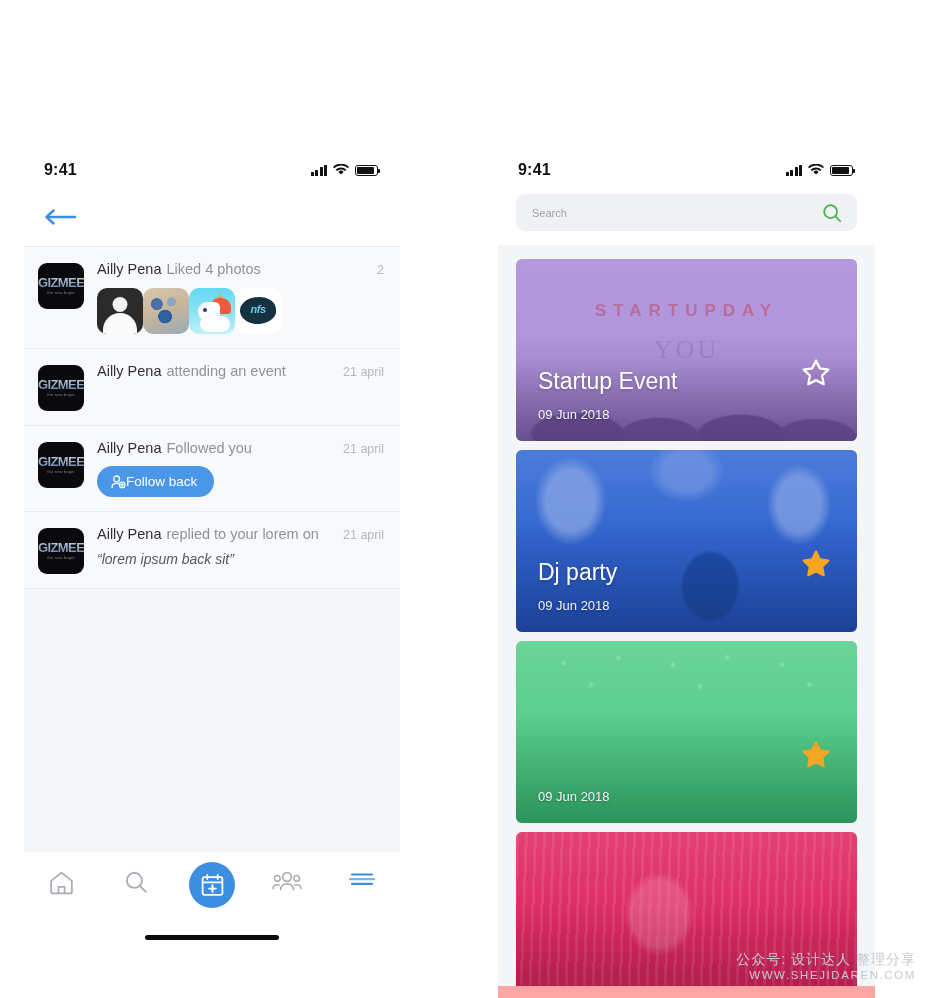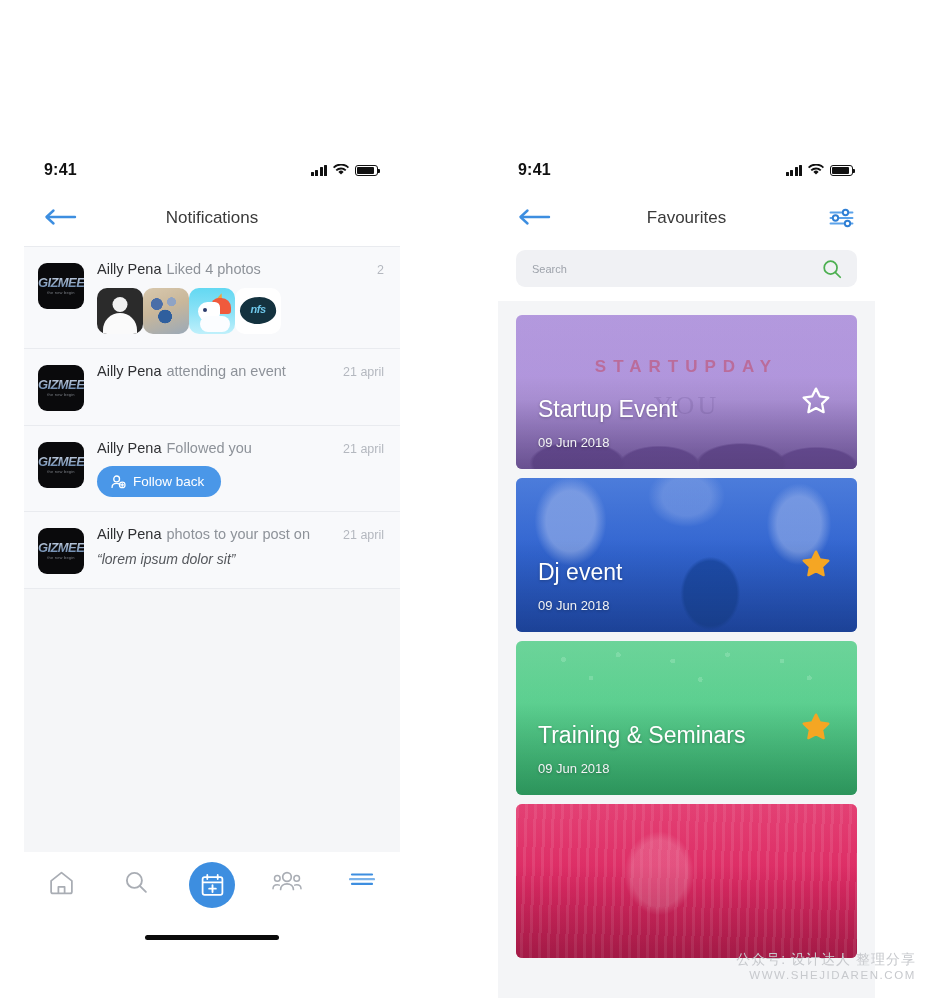--- a/index.html
+++ b/index.html
@@ -45,21 +45,21 @@
 
   
   .notif-wrap{background:#f5f6f8;height:calc(100% - 96px);overflow:hidden;}
   .notif-row{background:#f8f9fb;display:flex;padding:14px 16px 14px 14px;
     border-bottom:1px solid #e9ebef;position:relative;}
   .notif-row:first-child{border-top:1px solid #e9ebef;}
   .avatar{width:46px;height:46px;border-radius:9px;flex:0 0 46px;
     background:#0a0a0c;position:relative;overflow:hidden;margin-top:2px;}
   .avatar .logo{position:absolute;left:0;right:0;top:12px;text-align:center;
     font-family:"Liberation Sans", sans-serif;font-weight:bold;font-size:13px;
-    font-style:italic;letter-spacing:-.6px;
+    letter-spacing:-.6px;
     background:linear-gradient(180deg,#cfd8e6 0%,#5d7fa8 100%);
     -webkit-background-clip:text;background-clip:text;color:transparent;}
   .avatar .sub{position:absolute;left:0;right:0;top:27px;text-align:center;
     font-size:4px;color:#7b7f86;letter-spacing:.2px;}
   .notif-body{flex:1;padding-left:13px;min-width:0;}
   .notif-line{display:flex;align-items:baseline;gap:5px;}
   .n-name{font-size:14.5px;color:#2f3033;font-weight:normal;white-space:nowrap;}
   .n-action{font-size:14.5px;color:#8d9299;white-space:nowrap;}
   .n-meta{margin-left:auto;font-size:12.5px;color:#b4b8bf;padding-left:6px;
     white-space:nowrap;}
@@ -95,21 +95,21 @@
   .th-pony .body{position:absolute;left:11px;top:28px;width:30px;height:16px;
     border-radius:10px;background:#fbfdff;}
   .th-nfs{background:#ffffff;}
   .th-nfs .blob{position:absolute;left:5px;top:9px;width:36px;height:27px;
     border-radius:48% 52% 45% 55%;background:#14323f;transform:rotate(-8deg);}
   .th-nfs .txt{position:absolute;left:0;right:0;top:15px;text-align:center;
     font-size:11px;font-weight:bold;font-style:italic;color:#6ec6e8;
     letter-spacing:-.5px;}
 
   
-  .follow-btn{margin-top:10px;display:inline-flex;align-items:center;gap:7px;
+  .follow-btn{margin-top:10px;display:inline-flex;align-items:center;
     background:#4a97e8;color:#fff;border:none;border-radius:18px;
     padding:8px 17px 8px 14px;font-size:13.5px;cursor:pointer;
     font-family:"Liberation Sans", sans-serif;}
   .follow-btn svg{display:block;}
 
   
   .tabbar{position:absolute;left:0;right:0;bottom:0;height:80px;background:#fff;
     display:flex;align-items:flex-start;padding-top:18px;}
   .tabitem{flex:1;display:flex;align-items:center;justify-content:center;
     cursor:pointer;}
@@ -121,21 +121,21 @@
   
   .search-wrap{padding:4px 18px 14px;background:#fff;}
   .searchbox{background:#f0f1f4;border-radius:9px;height:37px;display:flex;
     align-items:center;padding:0 14px;}
   .searchbox input{flex:1;border:none;background:transparent;outline:none;
     font-size:11px;color:#55585d;font-family:"Liberation Sans", sans-serif;}
   .searchbox input::placeholder{color:#9ea3ab;}
 
   .cards{background:#f4f5f7;padding:14px 18px 0;height:calc(100% - 107px);
     overflow:hidden;box-sizing:border-box;}
-  .card{position:relative;height:154px;border-radius:6px;overflow:hidden;
+  .card{position:relative;height:182px;border-radius:6px;overflow:hidden;
     margin-bottom:9px;cursor:pointer;}
   .card-img{position:absolute;inset:0;}
   .card-shade{position:absolute;inset:0;
     background:linear-gradient(180deg,rgba(0,0,0,.02) 40%,rgba(0,0,0,.22) 100%);}
   .card-text{position:absolute;left:22px;bottom:19px;}
   .card-title{font-size:23px;color:#fff;line-height:1.15;
     text-shadow:0 1px 3px rgba(0,0,0,.25);}
   .card-date{font-size:13px;color:#f2f3f5;margin-top:13px;
     text-shadow:0 1px 3px rgba(0,0,0,.3);}
   .card-star{position:absolute;right:26px;bottom:50px;cursor:pointer;}
@@ -214,21 +214,20 @@
     </div>
   </div>
 
   <div class="navbar">
     <div class="back-arrow">
       <svg width="34" height="18" viewBox="0 0 34 18">
         <path d="M9.5 2.5 2.5 9l7 6.5" fill="none" stroke="#3d8ee0" stroke-width="2.4" stroke-linecap="round" stroke-linejoin="round"></path>
         <path d="M3 9h28" stroke="#3d8ee0" stroke-width="2.4" stroke-linecap="round"></path>
       </svg>
     </div>
-    <div class="nav-title">Notifications</div>
   </div>
 
   <div class="notif-wrap">
 
     <div class="notif-row">
       <div class="avatar">
         <div class="logo">GIZMEE</div>
         <div class="sub">the new begin</div>
       </div>
       <div class="notif-body">
@@ -293,24 +292,24 @@
     </div>
 
     <div class="notif-row">
       <div class="avatar">
         <div class="logo">GIZMEE</div>
         <div class="sub">the new begin</div>
       </div>
       <div class="notif-body">
         <div class="notif-line">
           <span class="n-name">Ailly Pena</span>
-          <span class="n-action">photos to your post on</span>
+          <span class="n-action">replied to your lorem on</span>
           <span class="n-meta">21 april</span>
         </div>
-        <div class="n-quote">“lorem ipsum dolor sit”</div>
+        <div class="n-quote">“lorem ipsum back sit”</div>
       </div>
     </div>
 
   </div>
 
   <div class="tabbar">
     <div class="tabitem">
       <svg width="27" height="26" viewBox="0 0 26 25">
         <path d="M3 10.5 13 2.5l10 8v10.5a1.6 1.6 0 0 1-1.6 1.6H4.6A1.6 1.6 0 0 1 3 21Z" fill="none" stroke="#a9adb4" stroke-width="1.7" stroke-linejoin="round"></path>
         <path d="M10 22.6v-6.3h6v6.3" fill="none" stroke="#a9adb4" stroke-width="1.7" stroke-linejoin="round"></path>
@@ -369,37 +368,20 @@
         <path d="M8 10.6 5.4 7.9a3.7 3.7 0 0 1 5.2 0Z" fill="#111"></path>
         <path d="M8 5.4c1.6 0 3 .6 4.1 1.7l1.3-1.4A7.6 7.6 0 0 0 8 3.4a7.6 7.6 0 0 0-5.4 2.3l1.3 1.4A5.8 5.8 0 0 1 8 5.4Z" fill="#111"></path>
         <path d="M8 1.4c2.6 0 5 1 6.8 2.8l1.2-1.3A11.5 11.5 0 0 0 8 -.4 11.5 11.5 0 0 0 0 2.9l1.2 1.3A9.6 9.6 0 0 1 8 1.4Z" fill="#111"></path>
       </svg>
       <span class="batt">
           <i></i>
         </span>
     </div>
   </div>
 
-  <div class="navbar">
-    <div class="back-arrow">
-      <svg width="34" height="18" viewBox="0 0 34 18">
-        <path d="M9.5 2.5 2.5 9l7 6.5" fill="none" stroke="#3d8ee0" stroke-width="2.4" stroke-linecap="round" stroke-linejoin="round"></path>
-        <path d="M3 9h28" stroke="#3d8ee0" stroke-width="2.4" stroke-linecap="round"></path>
-      </svg>
-    </div>
-    <div class="nav-title">Favourites</div>
-    <div class="nav-right">
-      <svg width="27" height="22" viewBox="0 0 26 22">
-        <path d="M2 5.5h22M2 11h22M2 16.5h22" stroke="#5aa2ea" stroke-width="1.9" stroke-linecap="round"></path>
-        <circle cx="17" cy="5.5" r="2.7" fill="#fff" stroke="#2f7fd4" stroke-width="1.9"></circle>
-        <circle cx="7" cy="11" r="2.7" fill="#fff" stroke="#2f7fd4" stroke-width="1.9"></circle>
-        <circle cx="19" cy="16.5" r="2.7" fill="#fff" stroke="#2f7fd4" stroke-width="1.9"></circle>
-      </svg>
-    </div>
-  </div>
 
   <div class="search-wrap">
     <div class="searchbox">
       <input type="text" placeholder="Search" style="">
       <svg width="22" height="22" viewBox="0 0 24 24">
         <circle cx="10.5" cy="10.5" r="7" fill="none" stroke="#4caf50" stroke-width="1.9"></circle>
         <path d="M15.6 15.6 21 21" stroke="#4caf50" stroke-width="1.9" stroke-linecap="round"></path>
       </svg>
     </div>
   </div>
@@ -419,35 +401,34 @@
         <svg width="30" height="29" viewBox="0 0 26 25">
           <path d="M13 2.2l3.3 6.7 7.4 1.1-5.4 5.2 1.3 7.4-6.6-3.5-6.6 3.5 1.3-7.4-5.4-5.2 7.4-1.1Z" fill="none" stroke="#ffffff" stroke-width="2" stroke-linejoin="round"></path>
         </svg>
       </div>
     </div>
 
     <div class="card">
       <div class="card-img img-dj"></div>
       <div class="card-shade"></div>
       <div class="card-text">
-        <div class="card-title">Dj event</div>
+        <div class="card-title">Dj party</div>
         <div class="card-date">09 Jun 2018</div>
       </div>
       <div class="card-star">
         <svg width="30" height="29" viewBox="0 0 26 25">
           <path d="M13 2.2l3.3 6.7 7.4 1.1-5.4 5.2 1.3 7.4-6.6-3.5-6.6 3.5 1.3-7.4-5.4-5.2 7.4-1.1Z" fill="#f5a623" stroke="#f5a623" stroke-width="2" stroke-linejoin="round"></path>
         </svg>
       </div>
     </div>
 
     <div class="card">
       <div class="card-img img-train"></div>
       <div class="card-shade"></div>
       <div class="card-text">
-        <div class="card-title">Training &amp; Seminars</div>
         <div class="card-date">09 Jun 2018</div>
       </div>
       <div class="card-star">
         <svg width="30" height="29" viewBox="0 0 26 25">
           <path d="M13 2.2l3.3 6.7 7.4 1.1-5.4 5.2 1.3 7.4-6.6-3.5-6.6 3.5 1.3-7.4-5.4-5.2 7.4-1.1Z" fill="#f5a623" stroke="#f5a623" stroke-width="2" stroke-linejoin="round"></path>
         </svg>
       </div>
     </div>
 
     <div class="card">

